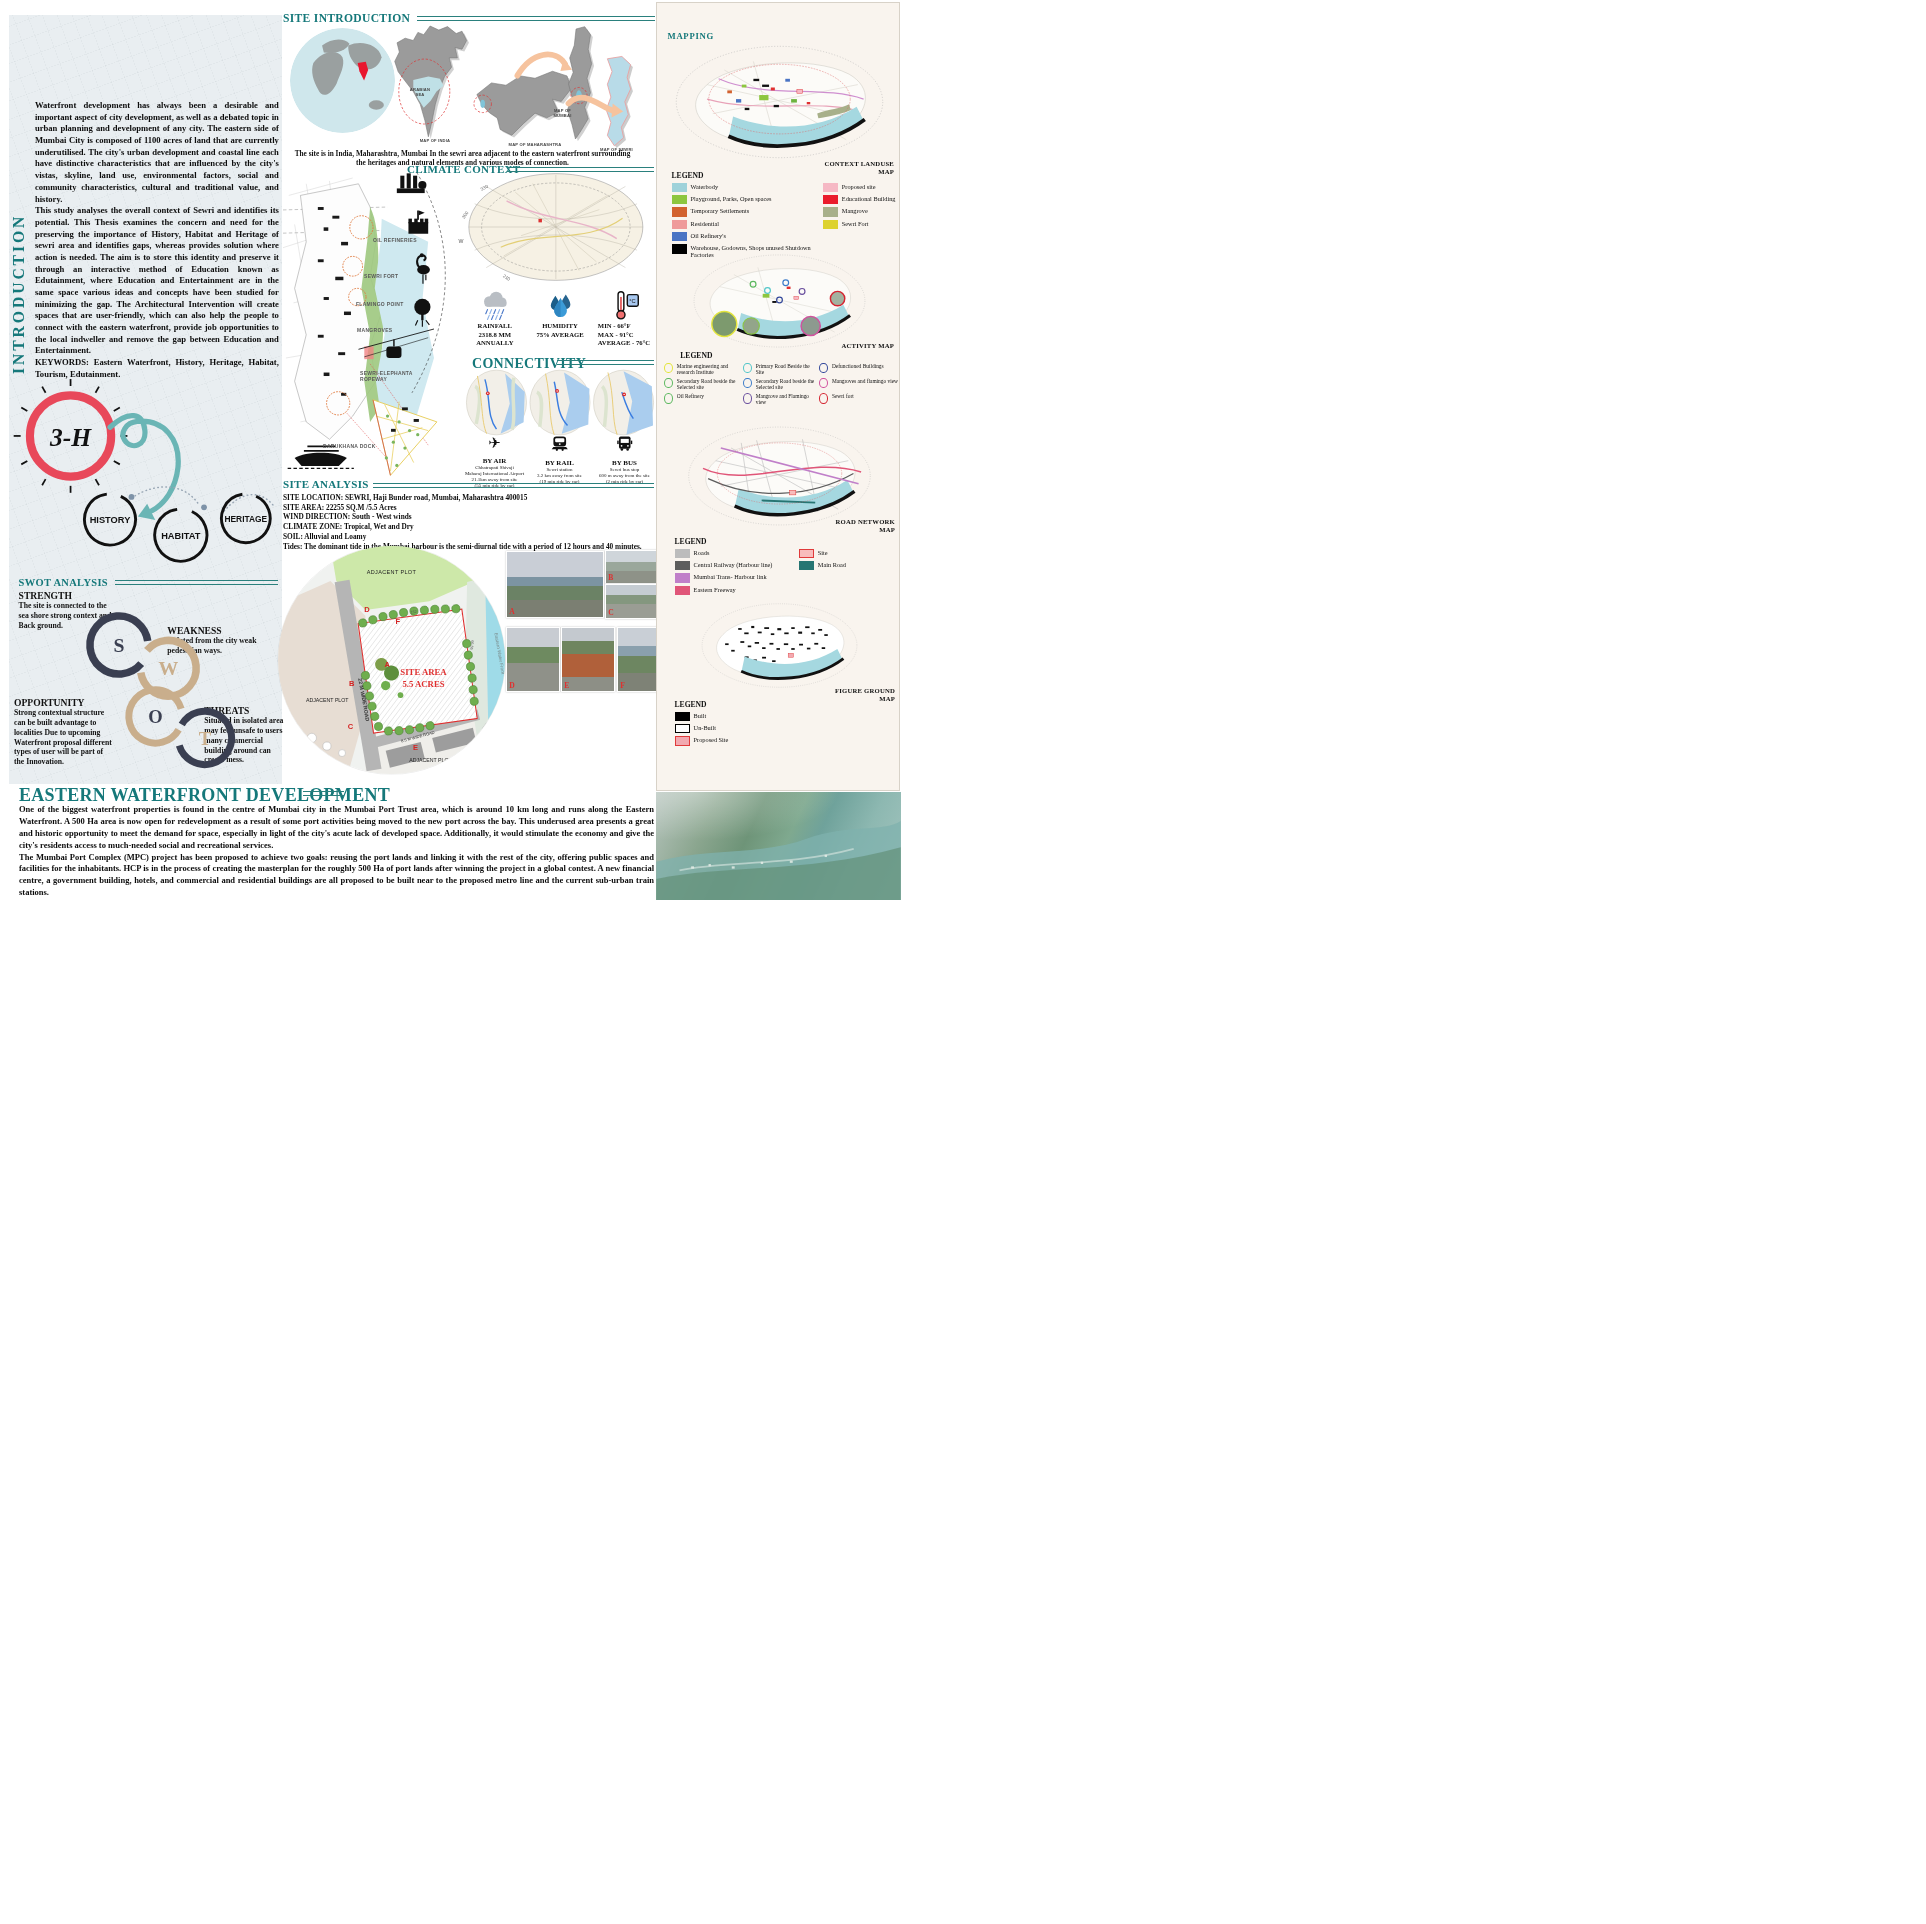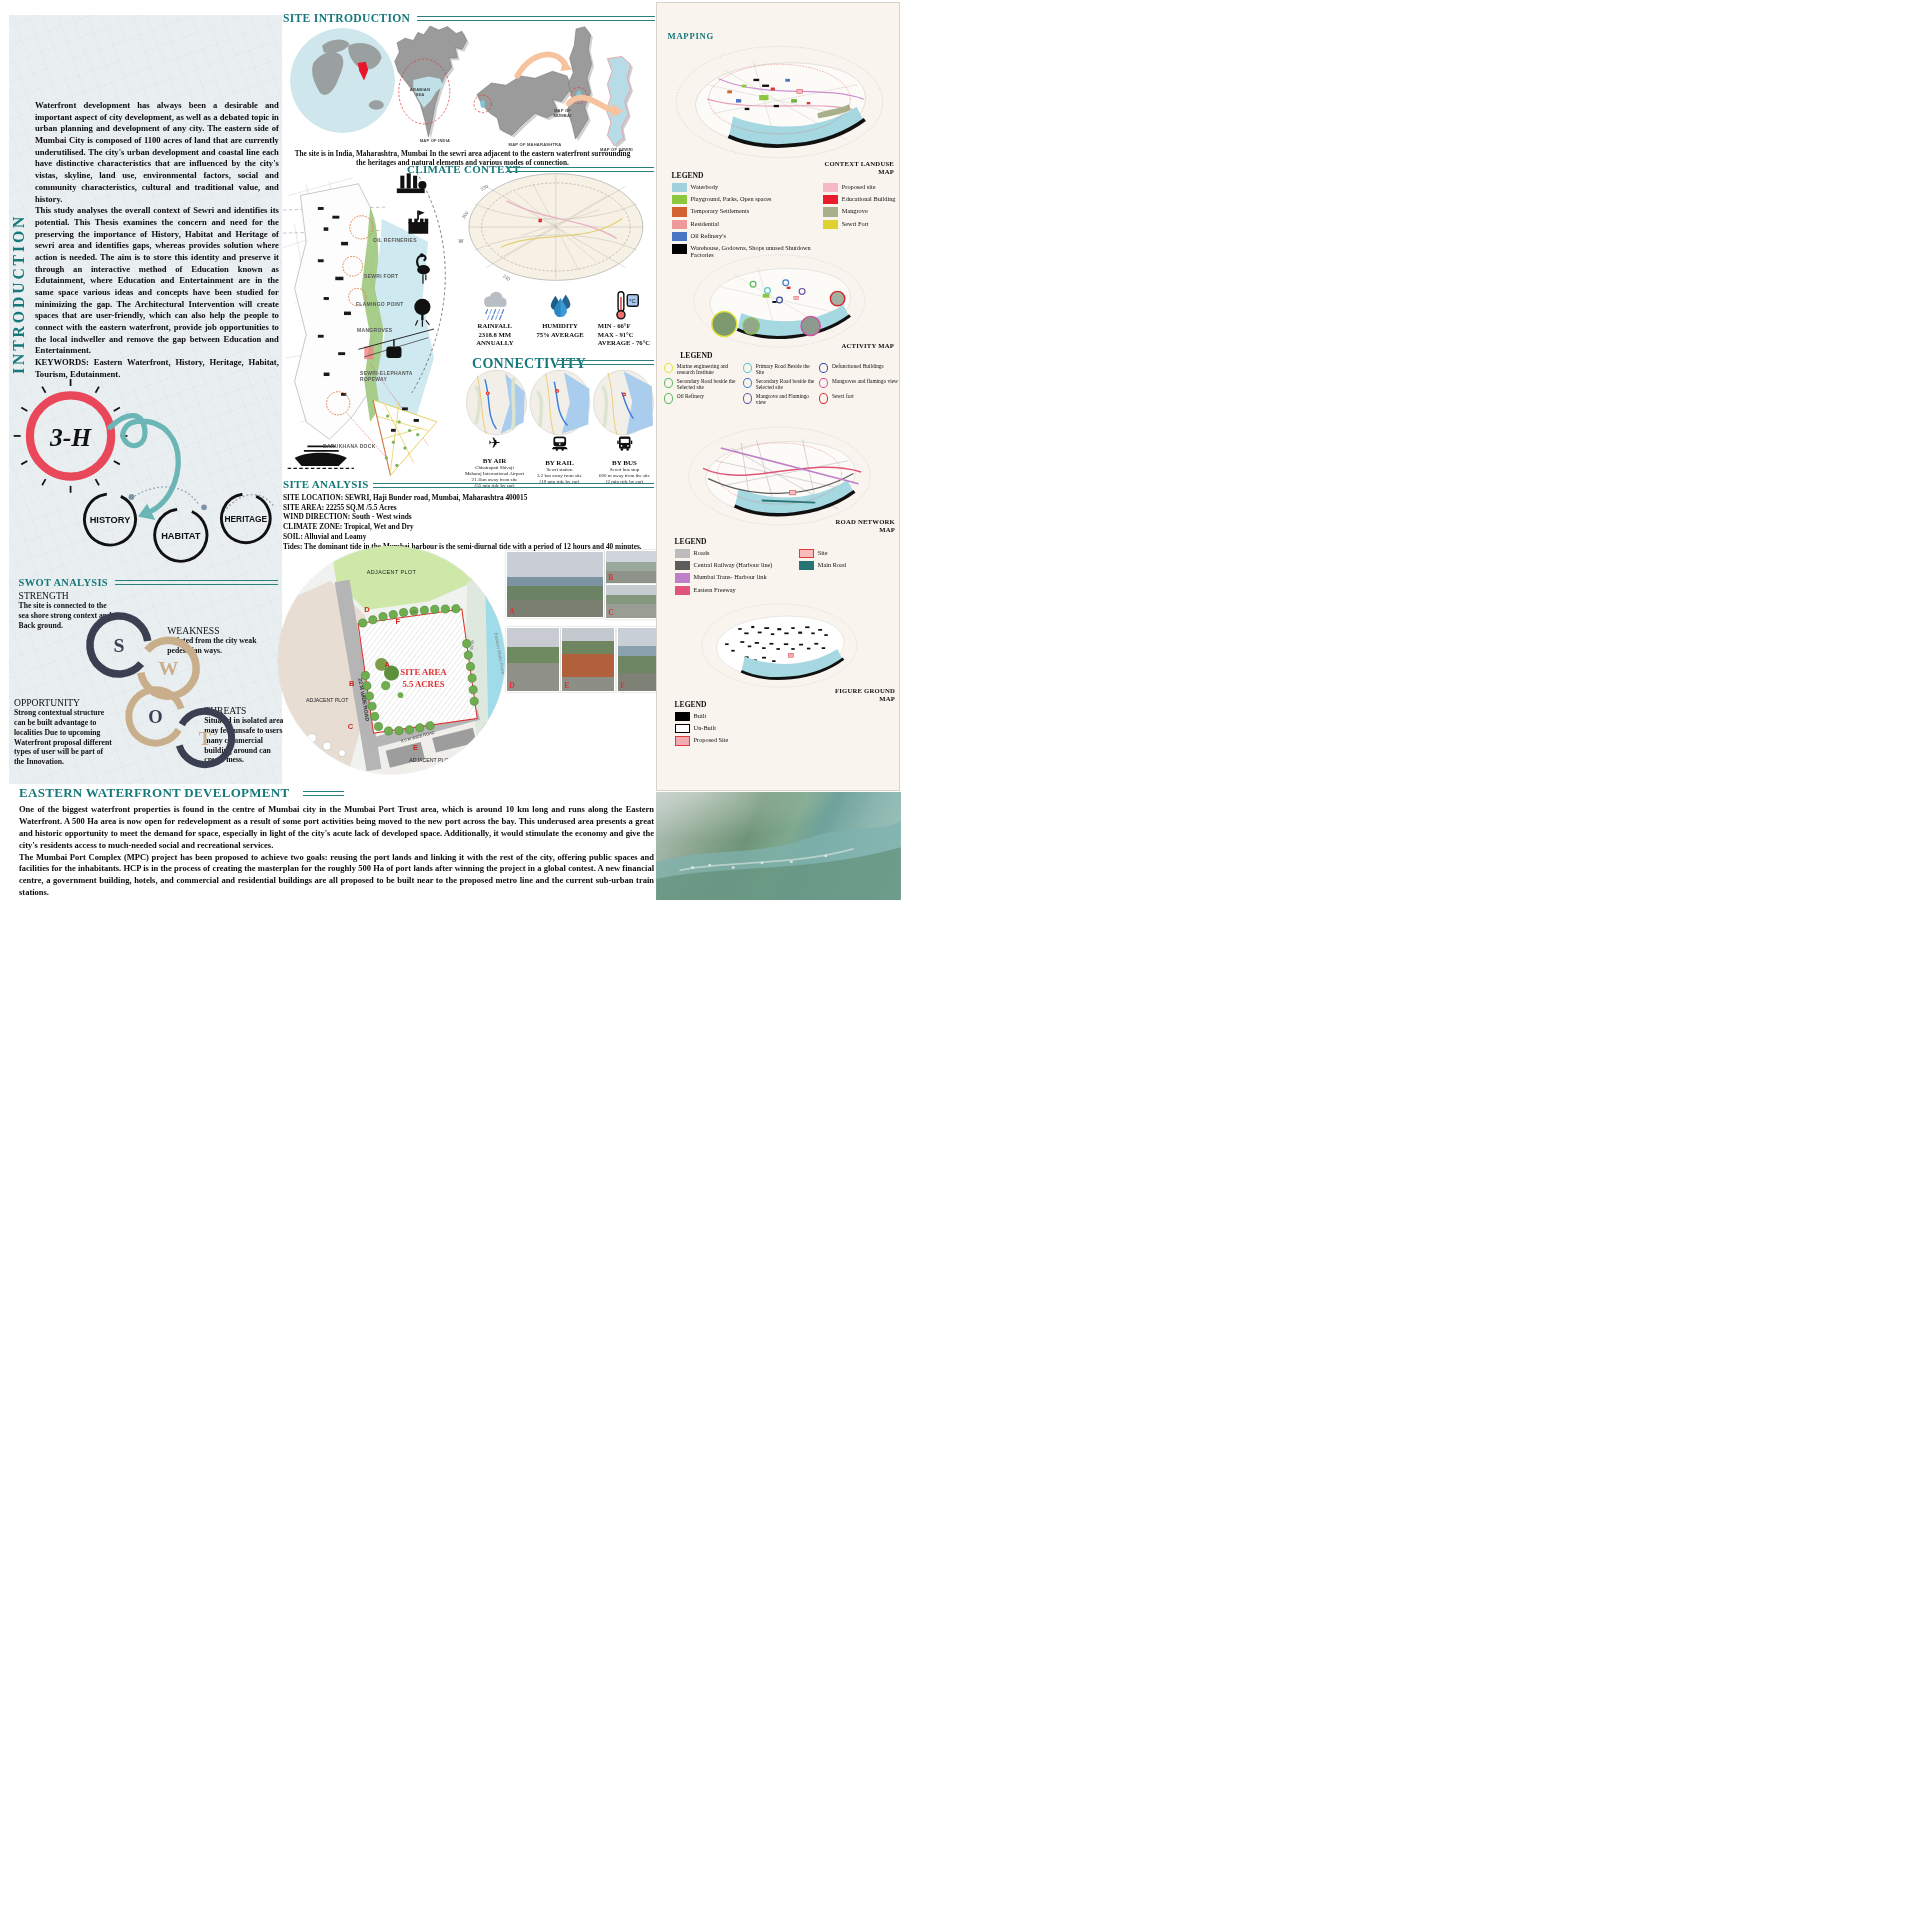--- a/index.html
+++ b/index.html
@@ -23,21 +23,21 @@
   .title .t1{font-size:32px;}
   .title .t2{font-size:31px;margin-left:87px;}
   .vtext{writing-mode:vertical-rl;transform:rotate(180deg);left:1.2px;top:86px;height:273px;
          font-size:15.7px;font-weight:700;color:#15787a;letter-spacing:2.9px;font-family:"Liberation Serif",serif;}
   .intro-text{left:25.6px;top:85px;width:244px;font-size:8.6px;font-weight:700;line-height:1.36;
               text-align:justify;color:#0c0c0c;}
   .intro-text p{margin:0;}
   .kw{margin-top:0;}
   .swot-h{left:9.3px;top:562px;width:259px;}
   .swot-h .t{font-size:10.5px;}
-  .swot-title{font-size:9.6px;font-weight:400;color:#111;}
+  .swot-title{font-size:9.6px;font-weight:700;color:#111;}
   .swot-text{font-size:7.7px;font-weight:700;line-height:1.28;color:#111;}
   .st-strength{left:9.3px;top:575px;width:93px;}
   .st-weakness{left:158px;top:610px;width:105px;}
   .st-opportunity{left:4.7px;top:682px;width:99px;}
   .st-threats{left:195px;top:690px;width:81px;}
 
   
   .si-header{left:283px;top:11.6px;width:372px;}
   .si-header .t{font-size:11.6px;}
   .globe{left:290px;top:28px;width:105px;height:105px;border-radius:50%;overflow:hidden;}
@@ -102,21 +102,21 @@
   .legend-act{left:7px;top:348px;width:234px;}
   .legend-road{left:17.5px;top:534px;width:192px;}
   .legend-fig{left:17.5px;top:697px;width:116px;}
   .aerial{left:656px;top:792px;width:245px;height:108px;overflow:hidden;
     background:
       radial-gradient(120% 90% at 15% 0%, rgba(255,255,255,.35), transparent 50%),
       linear-gradient(115deg,#b6c4bd 0%,#8ba68f 22%,#6e9478 38%,#7fa98f 52%,#6fa29b 62%,#8db8b1 78%,#a6c6c0 100%);}
 
   
   .ew-head{left:19px;top:785px;}
-  .ew-head .t{font-size:13px;letter-spacing:0.3px;}
+  .ew-head .t{font-size:18px;letter-spacing:0.3px;}
   .ew-rule{left:303px;top:791px;width:41px;}
   .ew-body{left:19px;top:804px;width:635px;font-size:8.5px;font-weight:700;line-height:1.4;
            text-align:justify;color:#0c0c0c;}
   .ew-body p{margin:0;}
 </style>
 </head>
 <body>
 
 <div class="poster">
 

